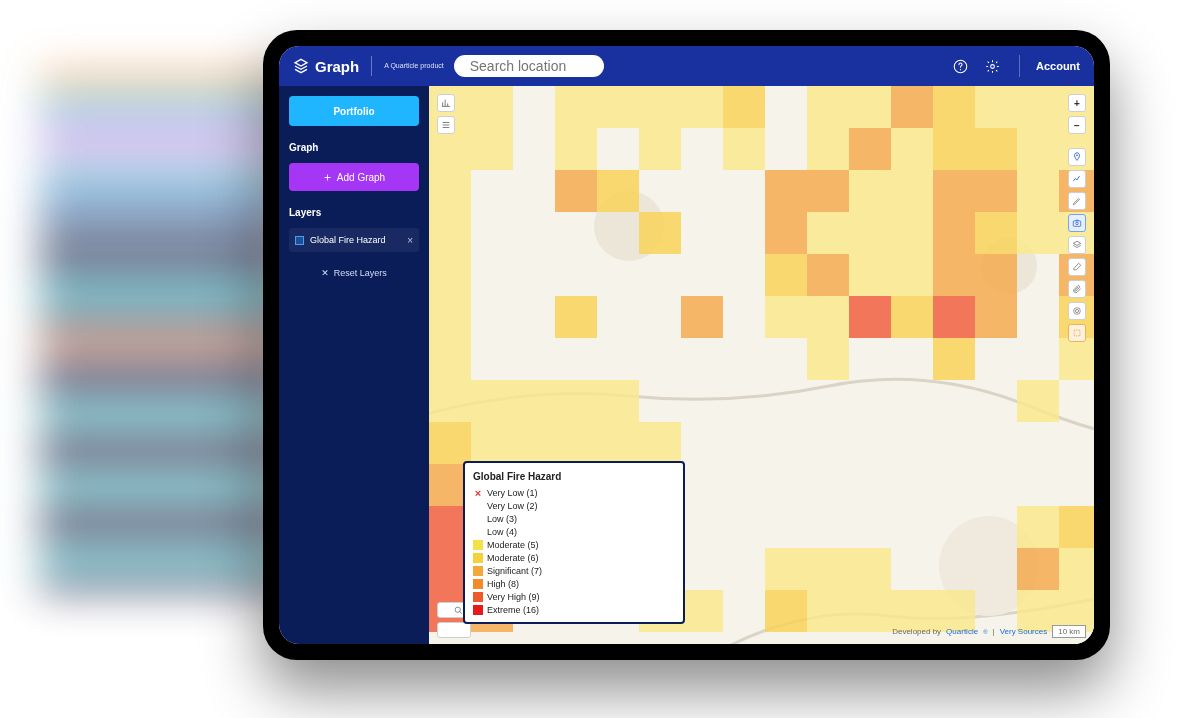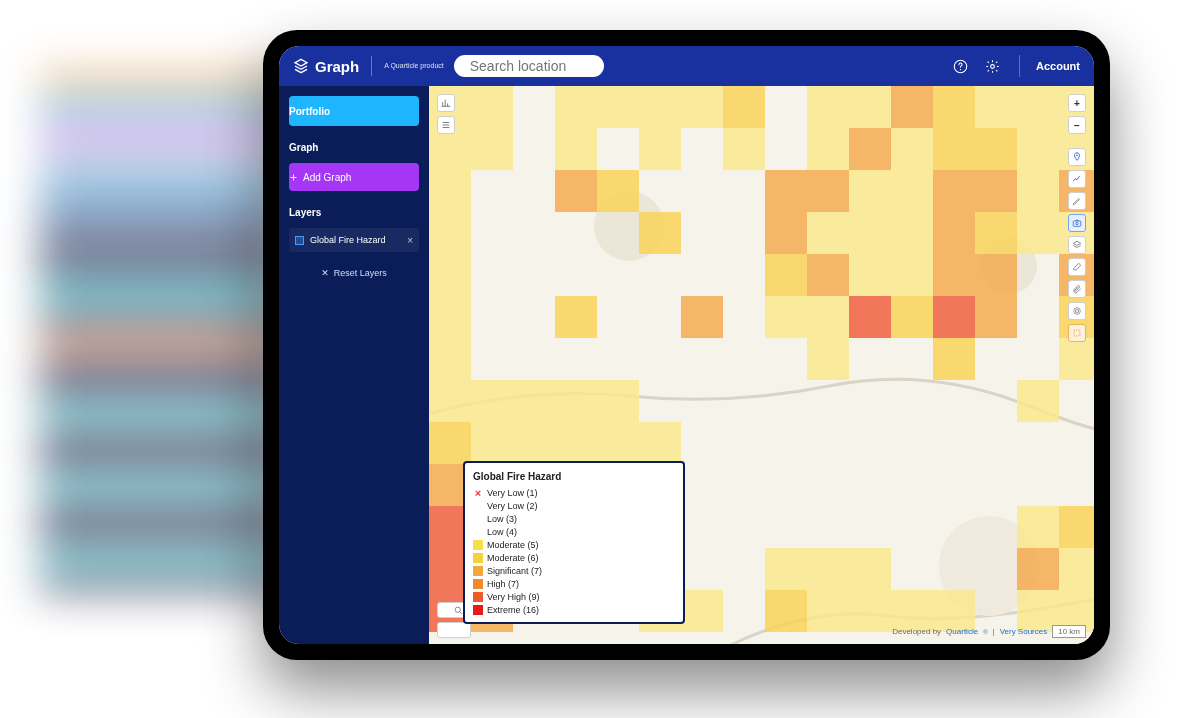--- a/index.html
+++ b/index.html
@@ -18,21 +18,21 @@
 .search-pill { background: #fff; border-radius: 14px; height: 22px; display: flex; align-items: center; padding: 0 10px; gap: 6px; width: 150px; }
 .search-pill input { border: 0; outline: 0; font-size: 14px; flex: 1; background: transparent; color: #333; }
 .topbar-spacer { flex: 1; }
 .icon-btn { width: 22px; height: 22px; display: flex; align-items: center; justify-content: center; color: #fff; cursor: pointer; }
 .top-divider { width: 1px; height: 22px; background: rgba(255,255,255,.3); margin: 0 6px; }
 .account { font-size: 11px; font-weight: 600; cursor: pointer; }
 
 .body { flex: 1; display: flex; overflow: hidden; }
 
 .sidebar { width: 150px; background: #0a1d58; color: #fff; padding: 10px; display: flex; flex-direction: column; gap: 10px; font-size: 10px; }
-.btn { border: 0; border-radius: 4px; height: 28px; display: flex; align-items: center; gap: 5px; font-size: 10px; color: #fff; cursor: pointer; font-weight: 500; width: 100%; }
+.btn { border: 0; border-radius: 4px; height: 28px; display: flex; align-items: center; justify-content: center; gap: 5px; font-size: 10px; color: #fff; cursor: pointer; font-weight: 500; width: 100%; }
 .btn-portfolio { background: #1fb6ff; height: 30px; font-weight: 600; }
 .btn-purple { background: #a536f5; }
 .btn-blue { background: #1e88ff; }
 .section-h { font-size: 10px; font-weight: 600; margin-top: 6px; }
 .layer-item { background: rgba(255,255,255,.06); border-radius: 3px; height: 24px; display: flex; align-items: center; padding: 0 6px; gap: 6px; font-size: 9px; cursor: pointer; }
 .layer-sq { width: 9px; height: 9px; border: 1px solid #3ea0ff; background: rgba(62,160,255,.3); }
 .layer-close { margin-left: auto; opacity: .7; font-size: 10px; }
 .reset { display: flex; align-items: center; justify-content: center; gap: 5px; font-size: 9px; color: #d3def7; cursor: pointer; margin-top: 6px; }
 
 .map-area { flex: 1; position: relative; background: #f6f3ea; overflow: hidden; }
@@ -389,21 +389,21 @@
               <div class="legend-row">
                 <span class="legend-sw" style="background:#f5d23a"></span>
                 <span>Moderate (6)</span>
               </div>
               <div class="legend-row">
                 <span class="legend-sw" style="background:#f3a93a"></span>
                 <span>Significant (7)</span>
               </div>
               <div class="legend-row">
                 <span class="legend-sw" style="background:#f28a2a"></span>
-                <span>High (7)</span>
+                <span>High (8)</span>
               </div>
               <div class="legend-row">
                 <span class="legend-sw" style="background:#f05a2a"></span>
                 <span>Very High (9)</span>
               </div>
               <div class="legend-row">
                 <span class="legend-sw" style="background:#e81919"></span>
                 <span>Extreme (16)</span>
               </div>
             </div>

